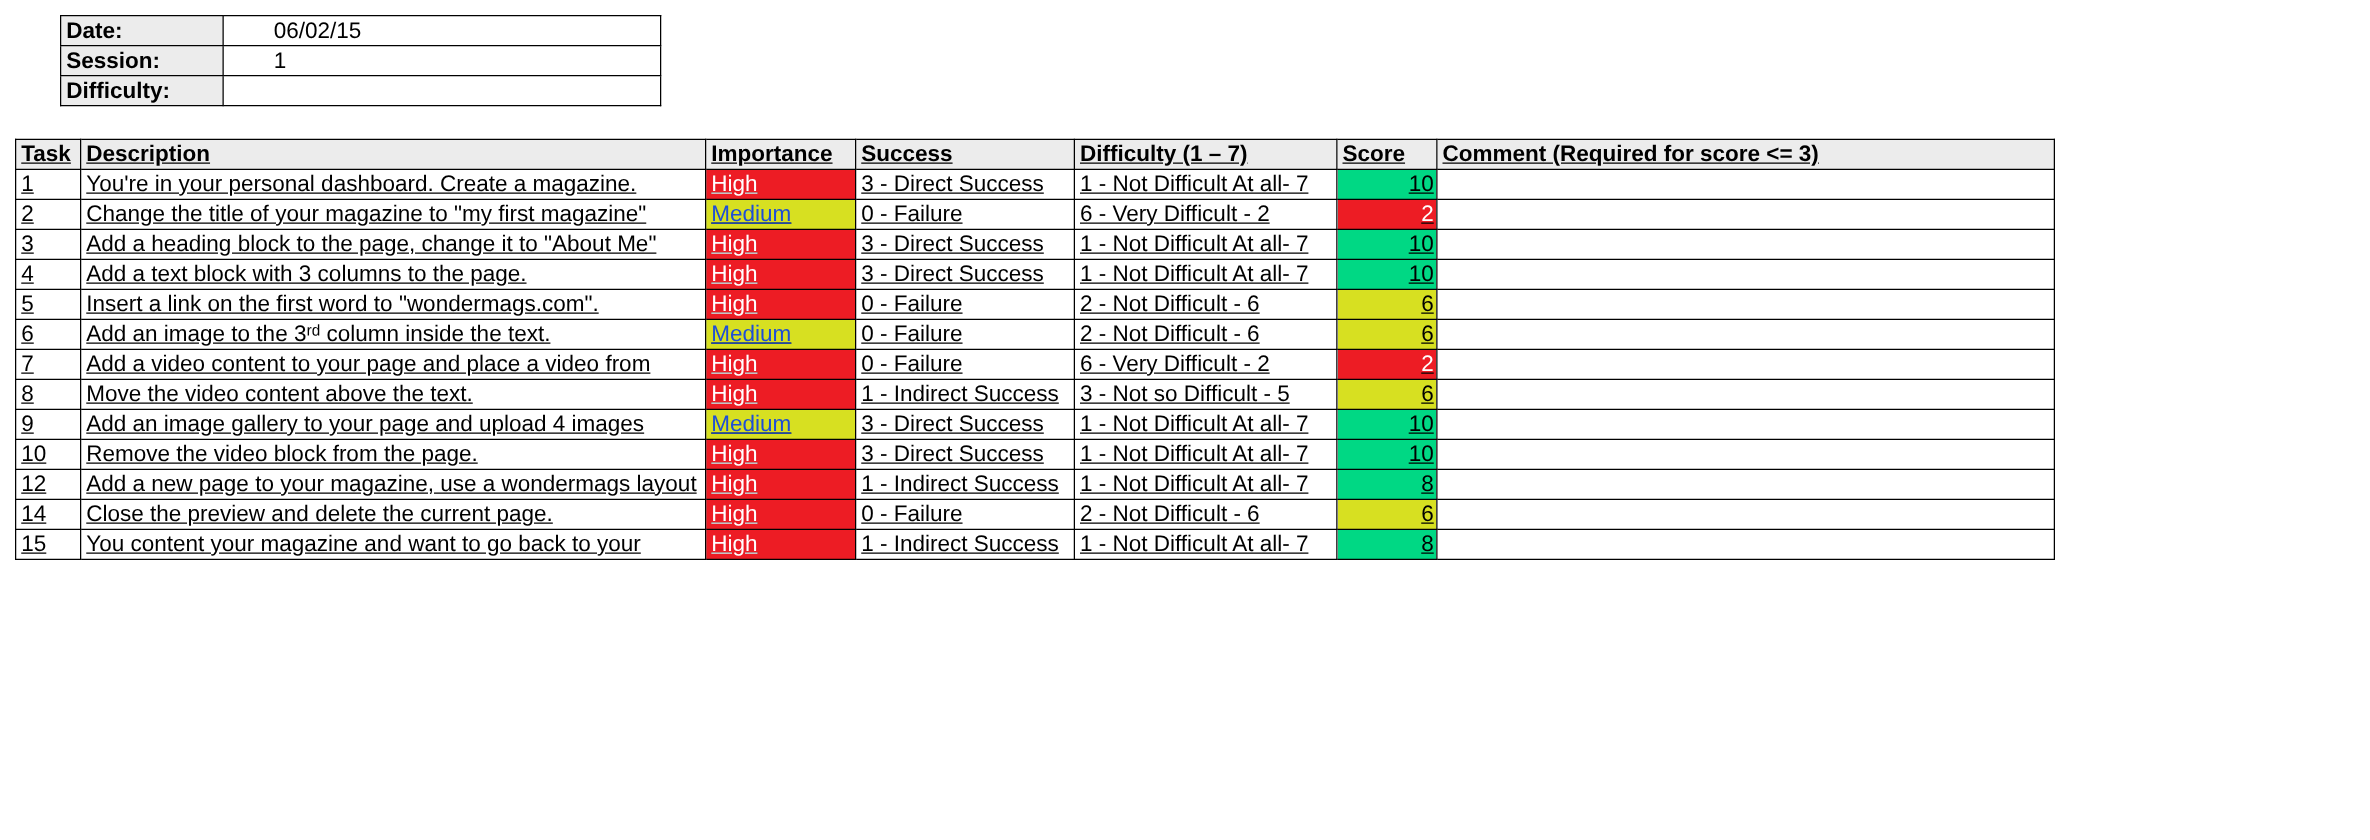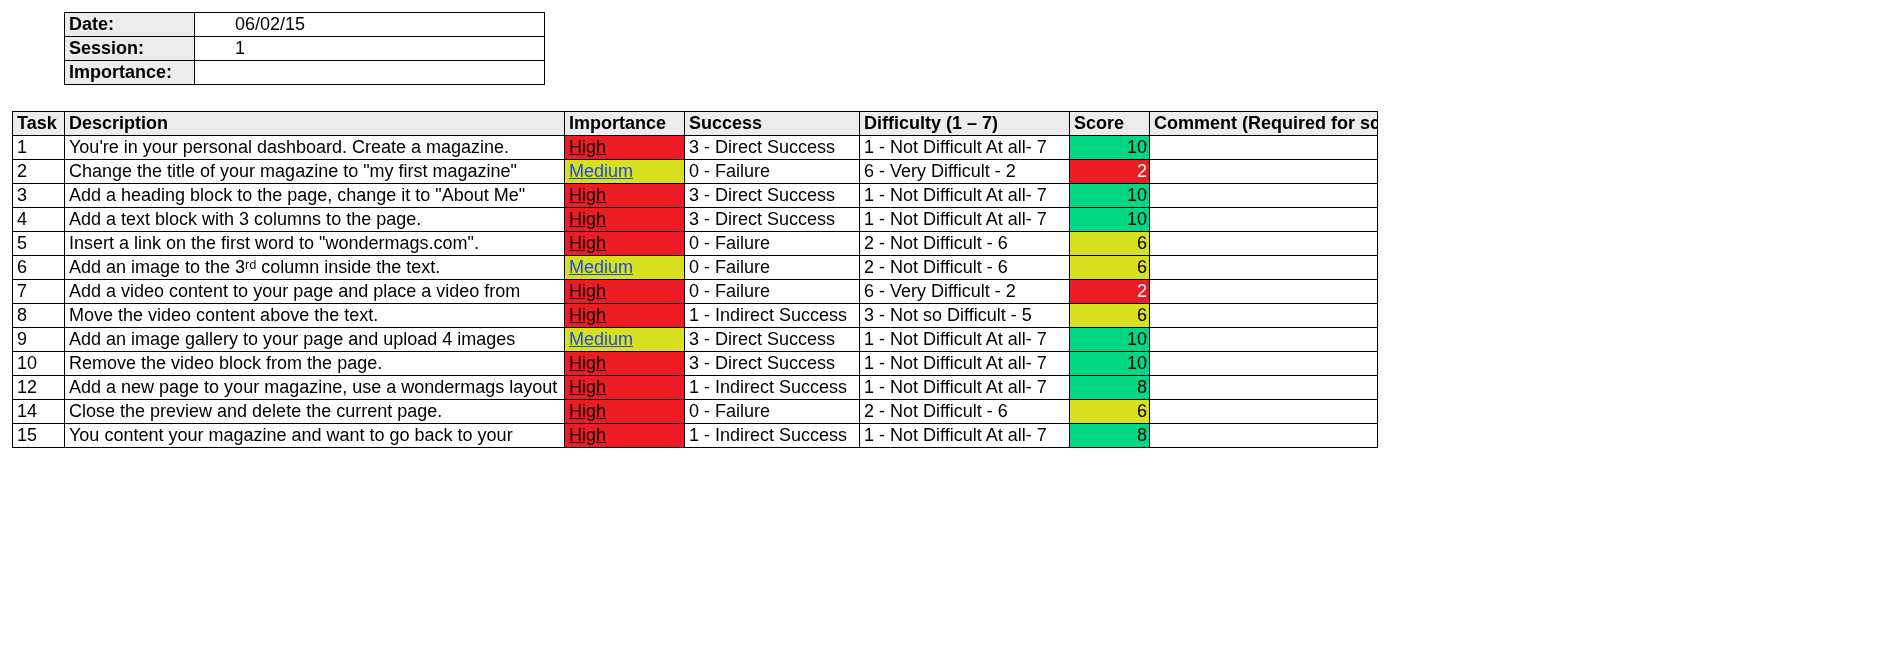--- a/index.html
+++ b/index.html
@@ -18,72 +18,73 @@
     padding: 1px 4px;
     vertical-align: top;
     font-weight: normal;
     text-align: left;
     height: 22px;
     box-sizing: border-box;
     overflow: hidden;
     white-space: nowrap;
   }
   .meta-table {
-    margin-left: 52px;
+    margin-left: 36px;
     margin-bottom: 26px;
   }
   .meta-label {
     font-weight: bold;
     background: #ececec;
     width: 130px;
   }
   .meta-value {
     width: 350px;
     padding-left: 40px;
   }
   .main-table {
-    width: 1366px;
+    width: 1632px;
     table-layout: fixed;
+    text-decoration: underline;
   }
   .main-table th {
     font-weight: bold;
     background: #ececec;
   }
   .col-task  { width: 52px; }
   .col-desc  { width: 500px; }
   .col-imp   { width: 120px; }
   .col-succ  { width: 175px; }
   .col-diff  { width: 210px; }
   .col-score { width: 80px; }
   .col-comm  { }
   .imp {
     text-decoration: underline;
   }
-  .imp-high   { background: #ed1c24; color: #000000; }
+  .imp-high   { background: #ed1c24; color: #ffffff; }
   .imp-medium { background: #d7e021; color: #1d4ed8; }
   .score-cell { text-align: right; padding-right: 2px; }
   .score-green  { background: #00d884; }
   .score-red    { background: #ed1c24; color: #fff; }
   .score-yellow { background: #d7e021; }
 </style>
 </head>
 <body>
 
 <table class="meta-table">
   <tbody>
       <tr>
     <td class="meta-label">Date:</td>
     <td class="meta-value">06/02/15</td>
   </tr>
   <tr>
     <td class="meta-label">Session:</td>
     <td class="meta-value">1</td>
   </tr>
   <tr>
-    <td class="meta-label">Importance:</td>
+    <td class="meta-label">Difficulty:</td>
     <td class="meta-value"></td>
   </tr>
 </tbody>
   </table>
 
 <table class="main-table">
   <colgroup>
     <col class="col-task">
       <col class="col-desc">
       <col class="col-imp">

